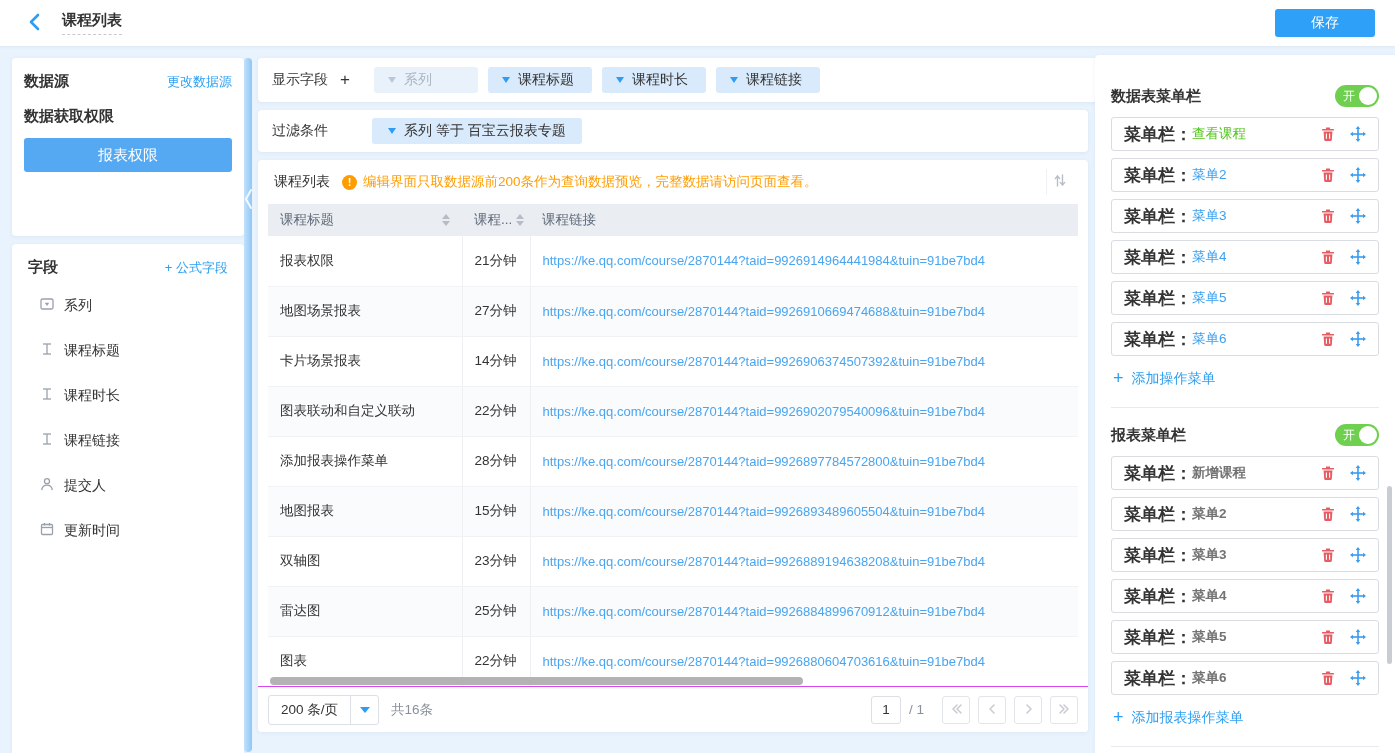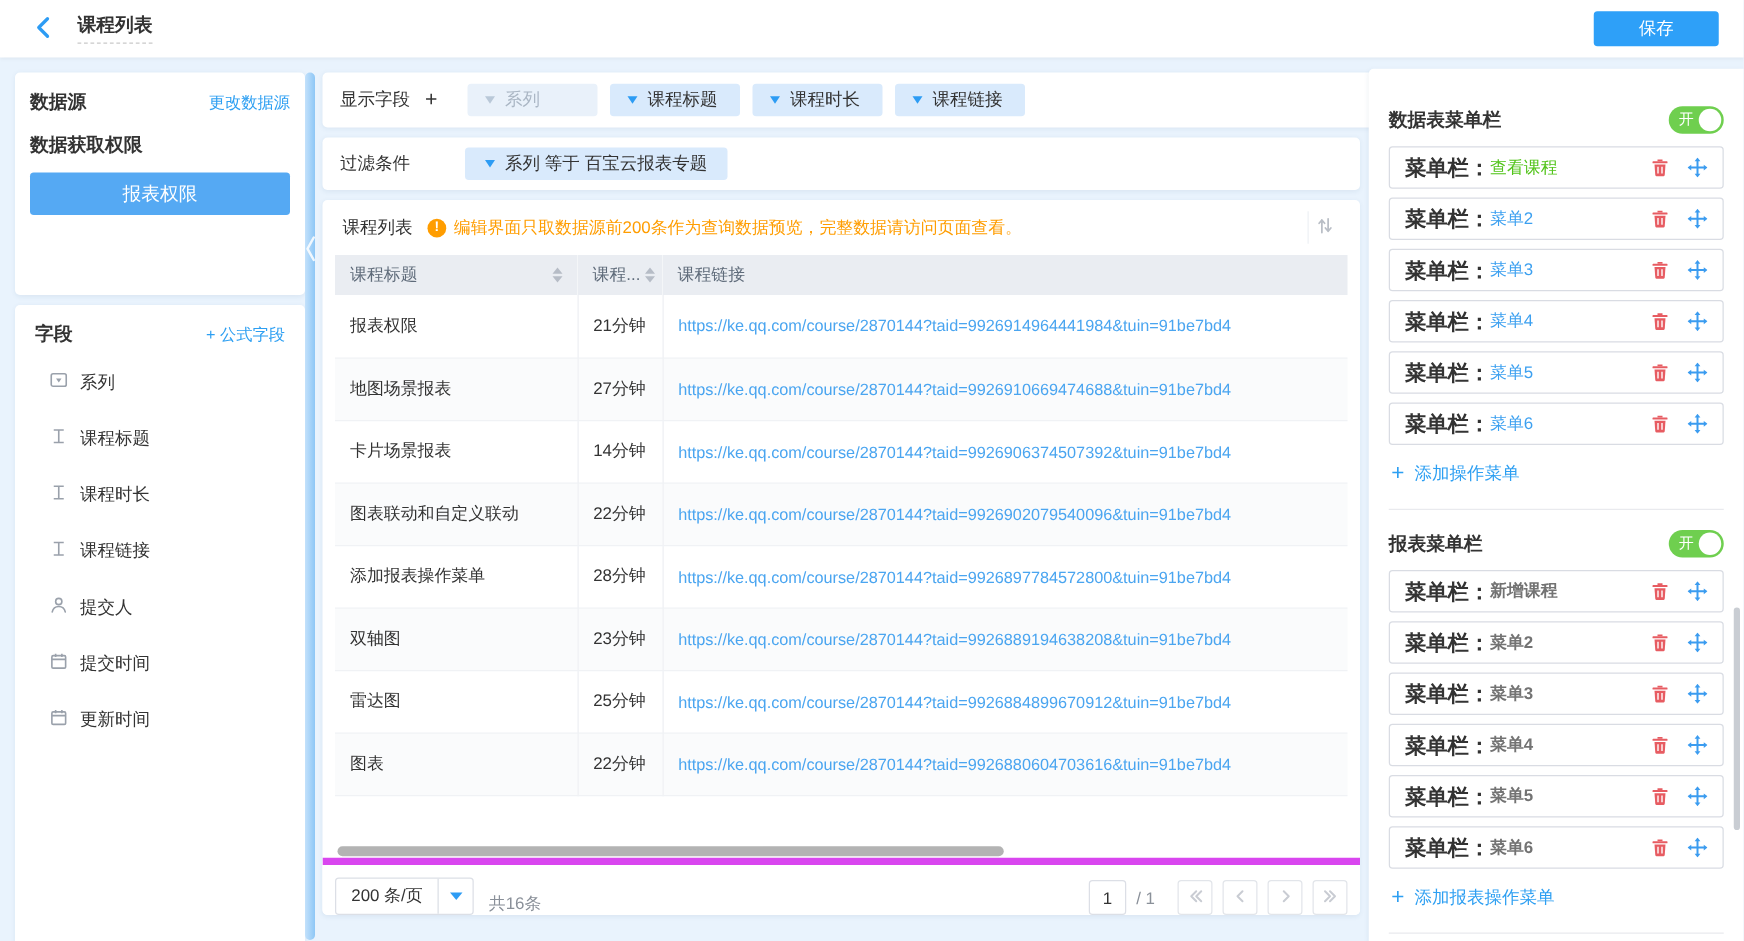--- a/index.html
+++ b/index.html
@@ -73,22 +73,22 @@
   .grid tr:nth-child(even) td { background:#fafbfc; }
   .th-inner { display:flex; align-items:center; justify-content:space-between; gap:4px; }
   .sort-arrows { display:inline-flex; flex-direction:column; gap:2px; flex:none; }
   .sort-arrows i { width:0; height:0; border-left:4px solid transparent; border-right:4px solid transparent; display:block; }
   .sort-arrows .up { border-bottom:5px solid #b6bcc6; }
   .sort-arrows .dn { border-top:5px solid #b6bcc6; }
   .cell-link { color:#4aa5f0; font-size:13px; text-decoration:none; cursor:pointer; }
 
   .hscrollbar { position:absolute; left:12px; top:517px; width:533px; height:8px; border-radius:4px; background:#b3b3b3; cursor:pointer; }
 
-  .pagination { position:absolute; left:0; bottom:0; width:100%; height:46px; border-top:6px solid #d946ef;
-    display:flex; align-items:flex-end; padding:0 10px; gap:12px; background:#fff; border-radius:0 0 4px 4px; }
+  .pagination { position:absolute; left:0; bottom:0; width:100%; height:46px; border-top:1px solid #d946ef;
+    display:flex; align-items:center; padding:0 10px; gap:12px; background:#fff; border-radius:0 0 4px 4px; }
   .size-select { height:30px; border:1px solid #dcdfe6; border-radius:3px; display:flex; align-items:center; cursor:pointer; }
   .size-select .txt { padding:0 12px; font-size:13.5px; color:#333; }
   .size-select .dd { width:28px; height:100%; border-left:1px solid #dcdfe6; display:flex; align-items:center; justify-content:center; }
   .size-select .tri { width:0; height:0; border-left:5px solid transparent; border-right:5px solid transparent; border-top:6px solid #2d9cf4; }
   .total-count { color:#8a9099; font-size:13.5px; }
   .pager { margin-left:auto; display:flex; align-items:center; gap:8px; }
   .page-box { width:30px; height:28px; border:1px solid #dcdfe6; border-radius:3px; display:flex; align-items:center;
     justify-content:center; font-size:13.5px; color:#333; background:#fff; }
   .page-of { color:#8a9099; font-size:13.5px; margin-right:10px; }
   .nav-btn { width:28px; height:28px; border:1px solid #e2e5ea; border-radius:3px; background:#fff; display:flex;
@@ -181,29 +181,20 @@
           </svg></span>
       <span>提交人</span>
     </div>
     <div class="field-item">
       <span><svg width="14" height="14" viewBox="0 0 14 14" fill="none" stroke="#9aa1ab" stroke-width="1.3">
             <rect x="1.5" y="2.5" width="11" height="10" rx="1"></rect>
             <line x1="1.5" y1="5.5" x2="12.5" y2="5.5"></line>
             <line x1="4.5" y1="1" x2="4.5" y2="3.5"></line>
             <line x1="9.5" y1="1" x2="9.5" y2="3.5"></line>
           </svg></span>
-      <span>提交时间</span>
-    </div>
-    <div class="field-item">
-      <span><svg width="14" height="14" viewBox="0 0 14 14" fill="none" stroke="#9aa1ab" stroke-width="1.3">
-            <rect x="1.5" y="2.5" width="11" height="10" rx="1"></rect>
-            <line x1="1.5" y1="5.5" x2="12.5" y2="5.5"></line>
-            <line x1="4.5" y1="1" x2="4.5" y2="3.5"></line>
-            <line x1="9.5" y1="1" x2="9.5" y2="3.5"></line>
-          </svg></span>
       <span>更新时间</span>
     </div>
   </div>
 </div>
 
 <div class="collapse-strip">
   <span>
     <svg width="12" height="26" viewBox="0 0 12 26">
         <polyline points="9,4 4,13 9,22" fill="none" stroke="#ffffff" stroke-width="2" stroke-linecap="round" stroke-linejoin="round" opacity="0.85"></polyline>
       </svg>
@@ -298,20 +289,25 @@
       </tr>
       <tr>
         <td class="c1">图表联动和自定义联动</td>
         <td class="c2">22分钟</td>
         <td><a class="cell-link">https://ke.qq.com/course/2870144?taid=9926902079540096&amp;tuin=91be7bd4</a></td>
       </tr>
       <tr>
         <td class="c1">添加报表操作菜单</td>
         <td class="c2">28分钟</td>
         <td><a class="cell-link">https://ke.qq.com/course/2870144?taid=9926897784572800&amp;tuin=91be7bd4</a></td>
+      </tr>
+      <tr>
+        <td class="c1">地图报表</td>
+        <td class="c2">15分钟</td>
+        <td><a class="cell-link">https://ke.qq.com/course/2870144?taid=9926893489605504&amp;tuin=91be7bd4</a></td>
       </tr>
       <tr>
         <td class="c1">双轴图</td>
         <td class="c2">23分钟</td>
         <td><a class="cell-link">https://ke.qq.com/course/2870144?taid=9926889194638208&amp;tuin=91be7bd4</a></td>
       </tr>
       <tr>
         <td class="c1">雷达图</td>
         <td class="c2">25分钟</td>
         <td><a class="cell-link">https://ke.qq.com/course/2870144?taid=9926884899670912&amp;tuin=91be7bd4</a></td>

